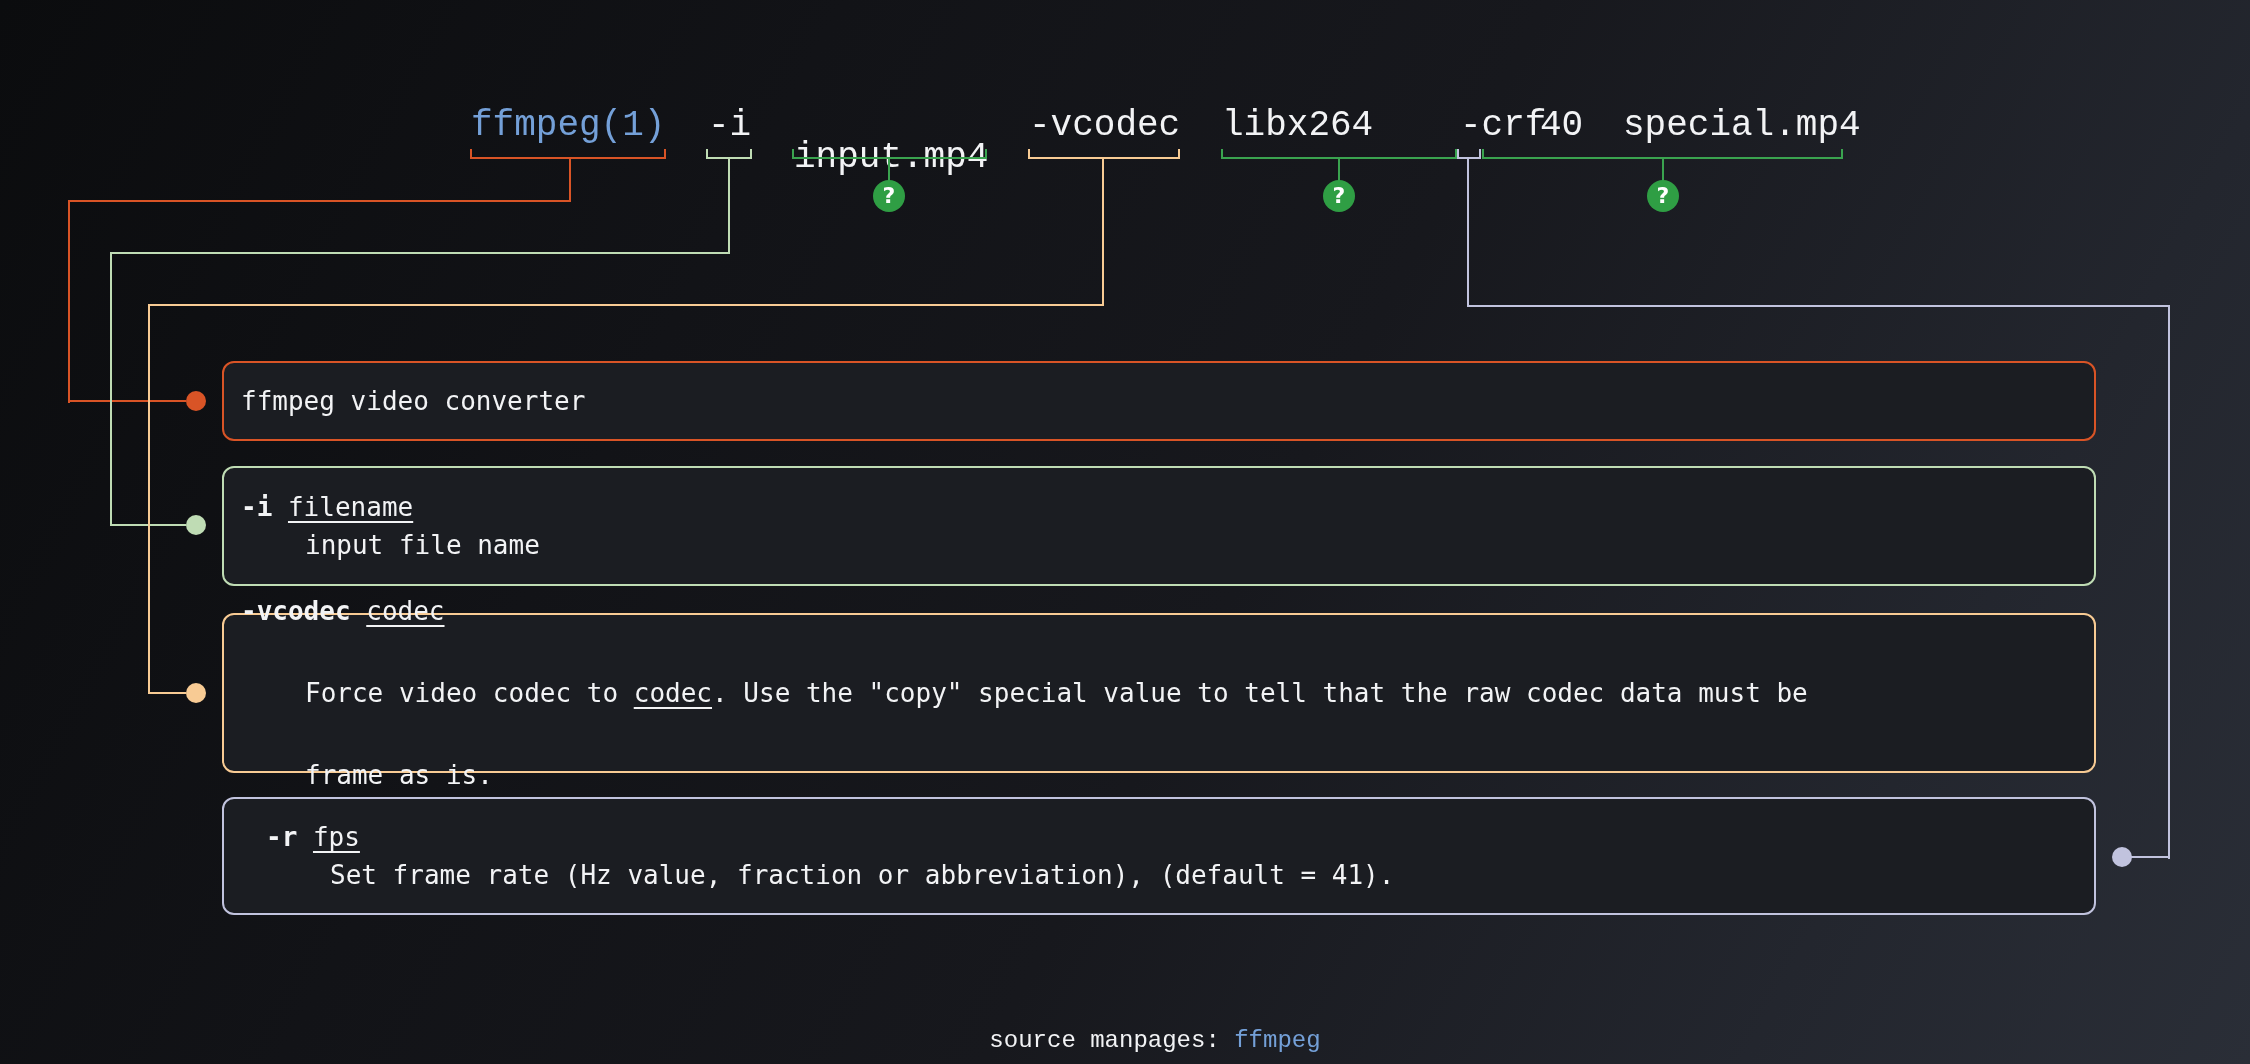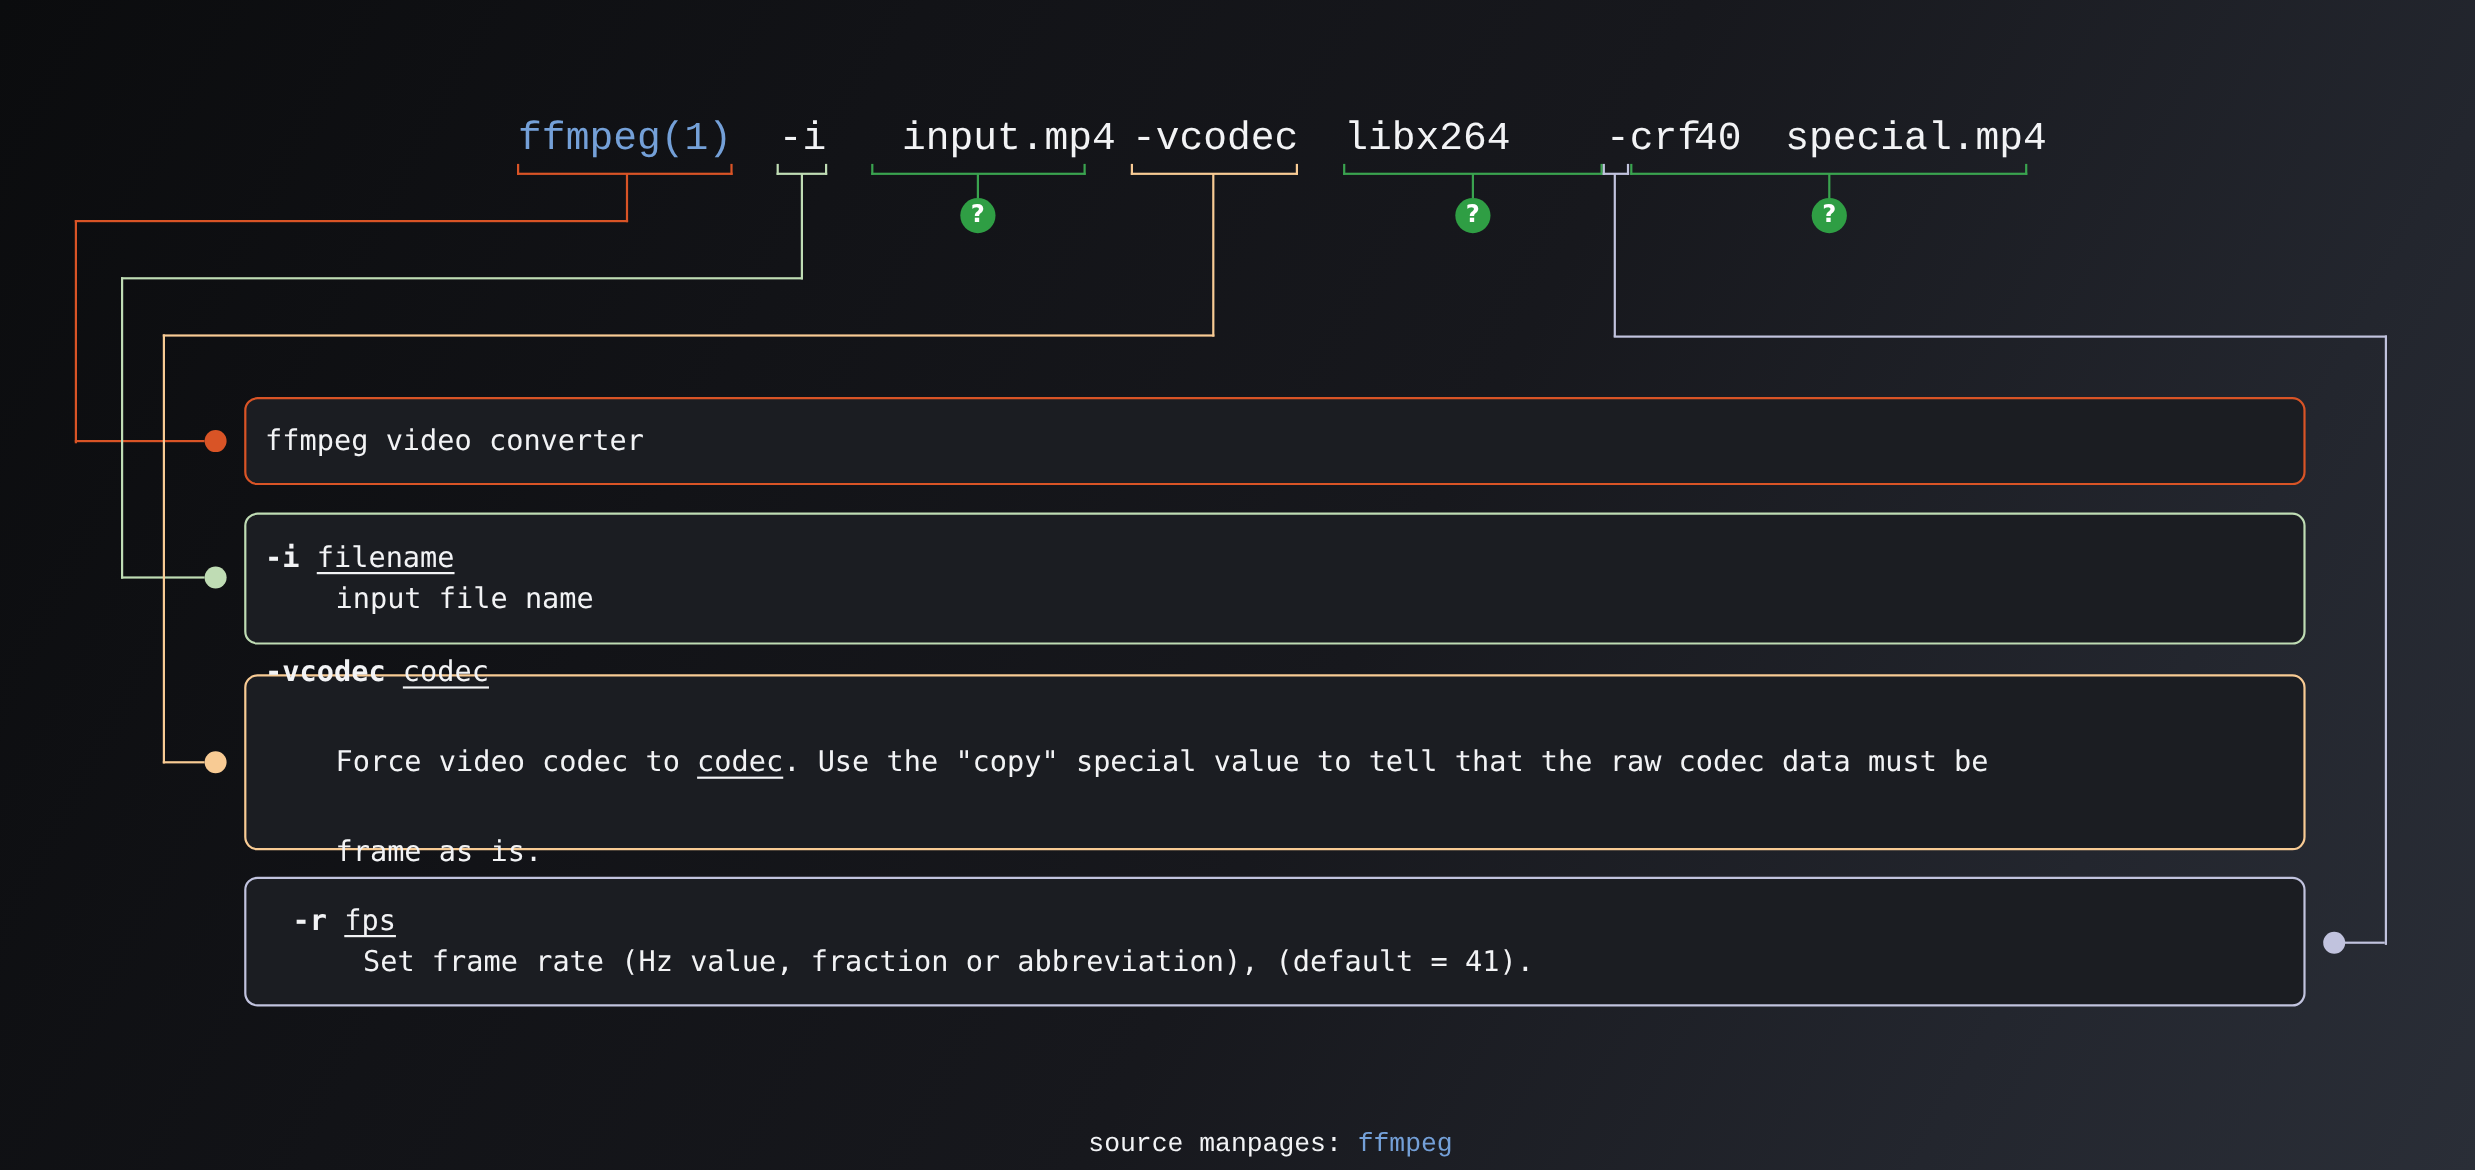--- a/index.html
+++ b/index.html
@@ -10,21 +10,21 @@
   html,body{margin:0;padding:0;}
   body{width:2250px;height:1064px;overflow:hidden;}
   #stage{
     position:relative;width:2250px;height:1064px;overflow:hidden;
     background:linear-gradient(118deg,var(--bg-top) 0%,#121317 30%,var(--bg-mid) 55%,#23262e 82%,var(--bg-bottom) 100%);
     font-family:"DejaVu Sans Mono",monospace;
   }
   
   .tok{position:absolute;top:104px;height:44px;font:36px/44px "Liberation Mono",monospace;color:var(--text);white-space:pre;}
   .tok.prog{color:var(--link-blue);cursor:pointer;}
-  .t0{left:471px;} .t1{left:708px;} .t2{left:820px;} .t3{left:1029px;}
+  .t0{left:471px;} .t1{left:708px;} .t2{left:794px;margin-top:32px;} .t3{left:1029px;}
   .t4{left:1222px;} .t5{left:1428px;margin-left:32px;} .t6{left:1540px;} .t7{left:1623px;}
   
   .bracket{position:absolute;top:149px;height:10px;box-sizing:border-box;border:2px solid;border-top:none;}
   .br-orange{left:470px;width:196px;border-color:var(--orange);}
   .br-pgreen{left:706px;width:46px;border-color:var(--pale-green);}
   .br-green1{left:792px;width:195px;border-color:var(--green);}
   .br-peach{left:1028px;width:152px;border-color:var(--peach);}
   .br-green2{left:1221px;width:236px;border-color:var(--green);}
   .br-lav{left:1457px;width:24px;border-color:var(--lavender);}
   .br-green3{left:1482px;width:361px;border-color:var(--green);}

